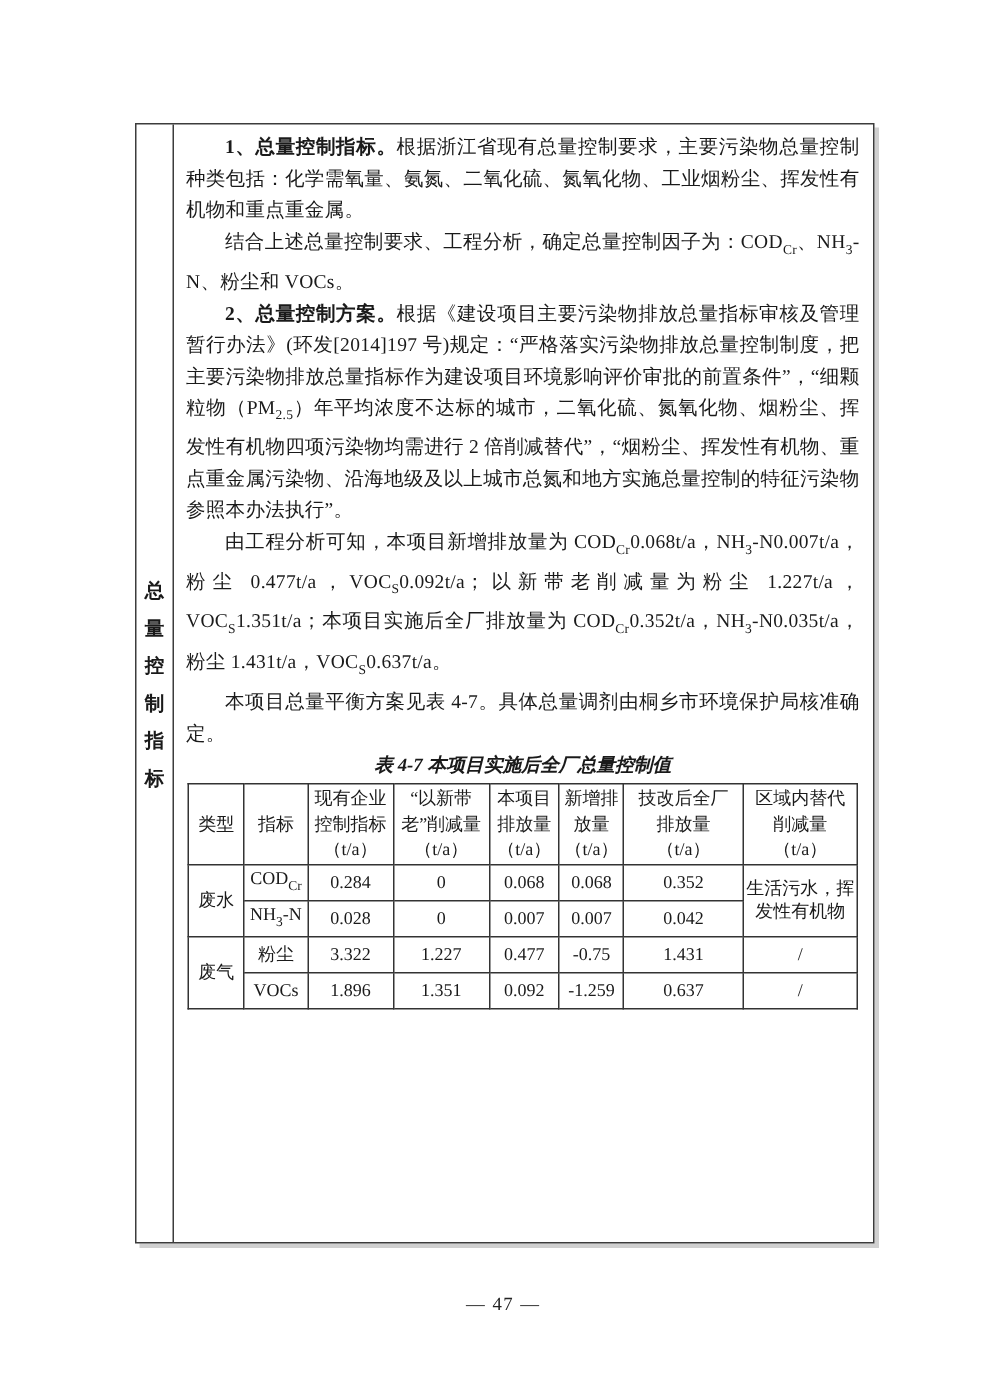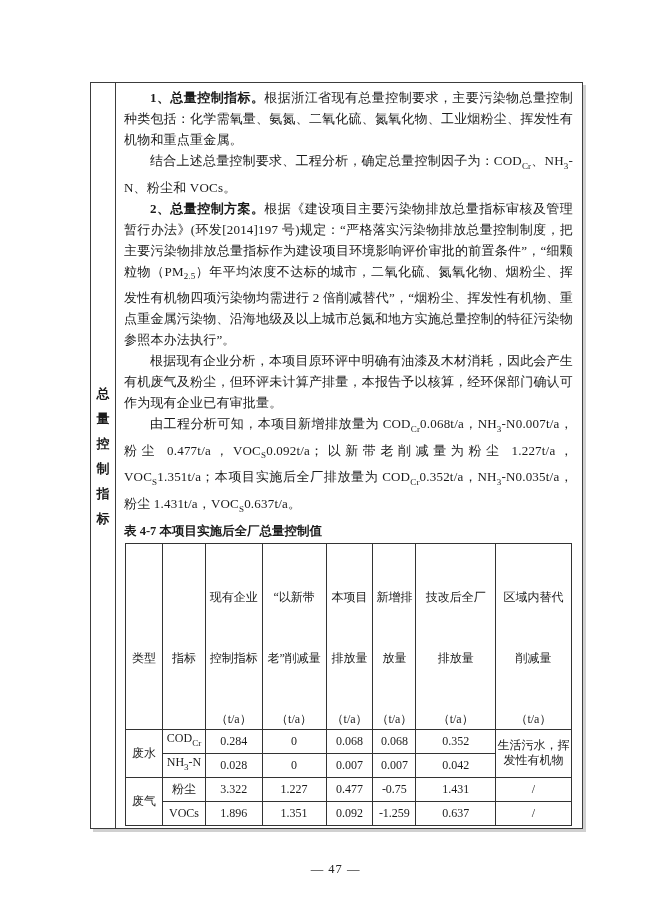--- a/index.html
+++ b/index.html
@@ -52,43 +52,44 @@
     font-size: 13px;
     line-height: 21px;
     text-align: justify;
     text-indent: 2em;
     letter-spacing: 0.2px;
   }
   .para .lead { font-weight: bold; }
   sub { font-size: 9px; margin-top: 13px; }
   .table-title {
     margin: 2px 0 2px 0;
-    text-align: left;
+    text-align: center;
     font-weight: bold;
     font-size: 12.5px;
     line-height: 19px;
     text-indent: 0;
+    font-style: italic;
   }
   table.ctl {
     border-collapse: collapse;
     width: 99.5%;
     margin: 0 auto;
     table-layout: fixed;
   }
   table.ctl th, table.ctl td {
     border: 1px solid #333333;
     text-align: center;
     vertical-align: middle;
     font-weight: normal;
     padding: 1px 1px;
     font-size: 12px;
     overflow: hidden;
   }
   table.ctl th { font-size: 12px; }
-  table.ctl th .hline { line-height: 17px; margin-top: 44px; }
+  table.ctl th .hline { line-height: 17px; }
   table.ctl td { height: 21px; line-height: 15px; }
   .page-number {
     position: absolute;
     left: 0;
     right: 0;
     top: 862px;
     text-align: center;
     font-size: 12.5px;
     color: #222;
     letter-spacing: 1px;
@@ -110,24 +111,24 @@
 
   <div class="main-cell">
 
     <p class="para"><b class="lead">1、总量控制指标。</b><span>根据浙江省现有总量控制要求，主要污染物总量控制种类包括：化学需氧量、氨氮、二氧化硫、氮氧化物、工业烟粉尘、挥发性有机物和重点重金属。</span></p>
 
     <p class="para"><span>结合上述总量控制要求、工程分析，确定总量控制因子为：COD<sub>Cr</sub>、NH<sub>3</sub>-N、粉尘和 VOCs。</span></p>
 
     <p class="para"><b class="lead">2、总量控制方案。</b><span>根据《建设项目主要污染物排放总量指标审核及管理暂行办法》(环发[2014]197 号)规定：“严格落实污染物排放总量控制制度，把主要污染物排放总量指标作为建设项目环境影响评价审批的前置条件”，“细颗粒物（PM<sub>2.5</sub>）年平均浓度不达标的城市，二氧化硫、氮氧化物、烟粉尘、挥发性有机物四项污染物均需进行 2 倍削减替代”，“烟粉尘、挥发性有机物、重点重金属污染物、沿海地级及以上城市总氮和地方实施总量控制的特征污染物参照本办法执行”。</span></p>
 
 
-    <p class="para"><span>根据现有企业分析，本项目原环评中明确有油漆及木材消耗，因此会产生有机废气及粉尘，但环评未计算产排量，本报告予以核算，经环保部门确认可作为现有企业已有审批量。</span></p>
 
     <p class="para"><span>由工程分析可知，本项目新增排放量为 COD<sub>Cr</sub>0.068t/a，NH<sub>3</sub>-N0.007t/a，粉尘 0.477t/a，VOC<sub>S</sub>0.092t/a；以新带老削减量为粉尘 1.227t/a，VOC<sub>S</sub>1.351t/a；本项目实施后全厂排放量为 COD<sub>Cr</sub>0.352t/a，NH<sub>3</sub>-N0.035t/a，粉尘 1.431t/a，VOC<sub>S</sub>0.637t/a。</span></p>
 
+    <p class="para"><span>本项目总量平衡方案见表 4-7。具体总量调剂由桐乡市环境保护局核准确定。</span></p>
 
     <p class="table-title">表 4-7  本项目实施后全厂总量控制值</p>
 
     <table class="ctl">
       <colgroup>
         <col style="width:8.3%">
         <col style="width:9.6%">
         <col style="width:12.7%">
         <col style="width:14.4%">
         <col style="width:10.5%">

